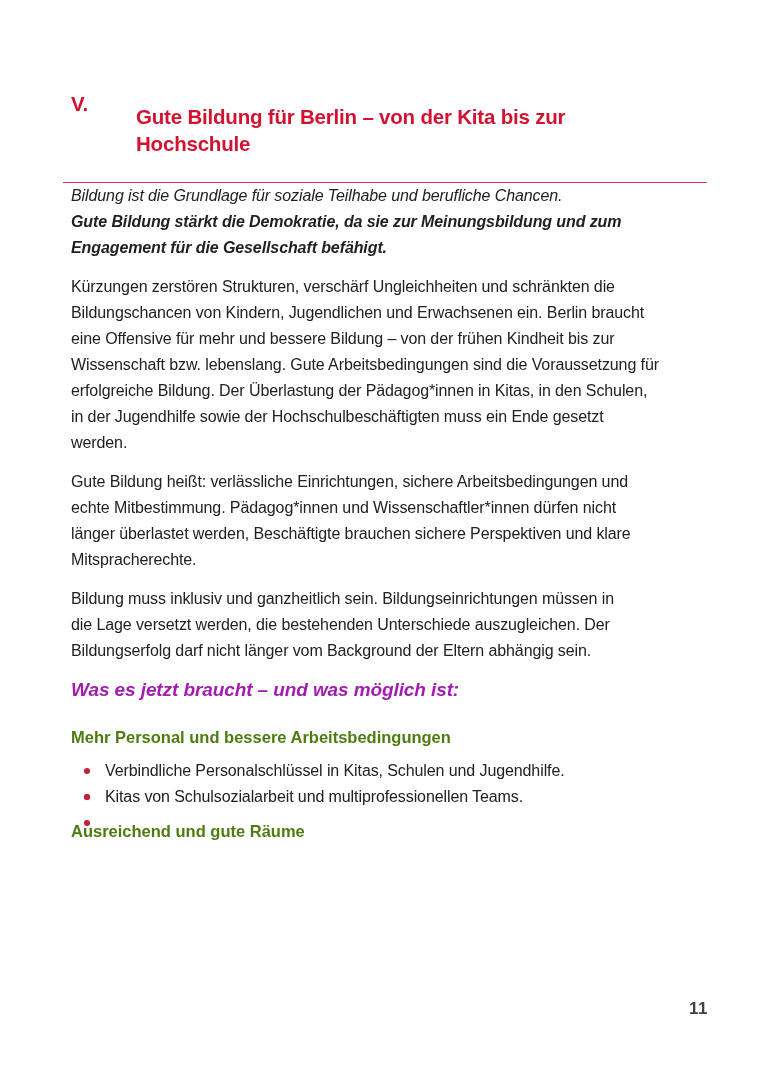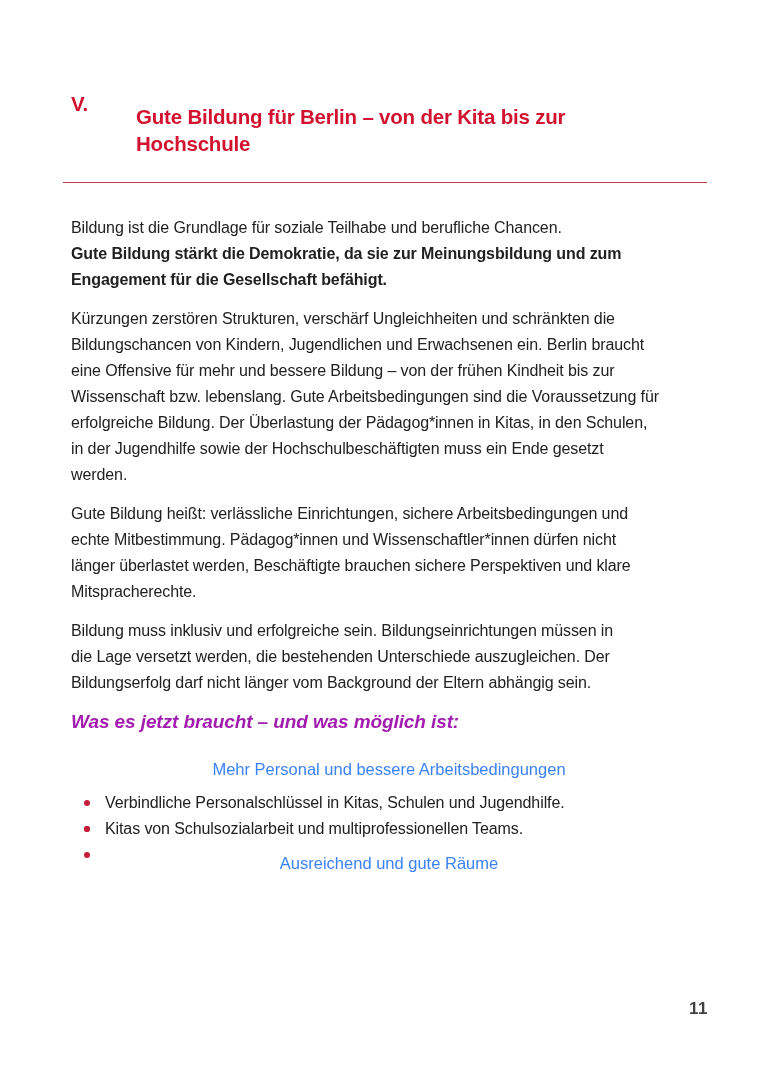--- a/index.html
+++ b/index.html
@@ -29,38 +29,37 @@
     margin:12px 0 0 -8px;
     width:644px;
   }
   .para{
     font-size:16px;
     line-height:26px;
     margin:0 0 13px 0;
     white-space:pre-line;
     letter-spacing:-0.1px;
   }
-  .para-first{margin-top:32px;}
+  .para-first{font-style:italic;}
   .intro-bold{font-weight:700;display:block;white-space:pre-line;}
   .teal-heading{
     color:#a21caf;
     font-style:italic;
     font-weight:700;
     font-size:19px;
     line-height:26px;
     margin:0;
     letter-spacing:-0.1px;
   }
   .subheading{
     font-size:16.5px;
-    font-weight:400;
+    font-weight:700;
     line-height:26px;
     margin:0;
-    color:#3b82f6;
-    text-align:center;
+    color:#4d7c0f;
   }
   .sub-staff{margin-top:21px;}
   .sub-rooms{margin-top:8px;}
   .bullet-list{list-style:none;margin:8px;padding:0;}
   .bullet-list li{
     position:relative;
     padding-left:26px;
     font-size:16px;
     line-height:26px;
     letter-spacing:-0.1px;
@@ -104,21 +103,21 @@
 Wissenschaft bzw. lebenslang. Gute Arbeitsbedingungen sind die Voraussetzung für
 erfolgreiche Bildung. Der Überlastung der Pädagog*innen in Kitas, in den Schulen,
 in der Jugendhilfe sowie der Hochschulbeschäftigten muss ein Ende gesetzt
 werden.</p>
 
   <p class="para">Gute Bildung heißt: verlässliche Einrichtungen, sichere Arbeitsbedingungen und
 echte Mitbestimmung. Pädagog*innen und Wissenschaftler*innen dürfen nicht
 länger überlastet werden, Beschäftigte brauchen sichere Perspektiven und klare
 Mitspracherechte.</p>
 
-  <p class="para">Bildung muss inklusiv und erfolgreiche sein. Bildungseinrichtungen müssen in
+  <p class="para">Bildung muss inklusiv und ganzheitlich sein. Bildungseinrichtungen müssen in
 die Lage versetzt werden, die bestehenden Unterschiede auszugleichen. Der
 Bildungserfolg darf nicht länger vom Background der Eltern abhängig sein.</p>
 
   <h2 class="teal-heading">Was es jetzt braucht – und was möglich ist:</h2>
 
   <h3 class="subheading sub-staff">Mehr Personal und bessere Arbeitsbedingungen</h3>
 
   <ul class="bullet-list">
     <li><span class="bullet-dot"></span><span class="bullet-text">Verbindliche Personalschlüssel in Kitas, Schulen und Jugendhilfe.</span></li>
     <li><span class="bullet-dot"></span></li>

